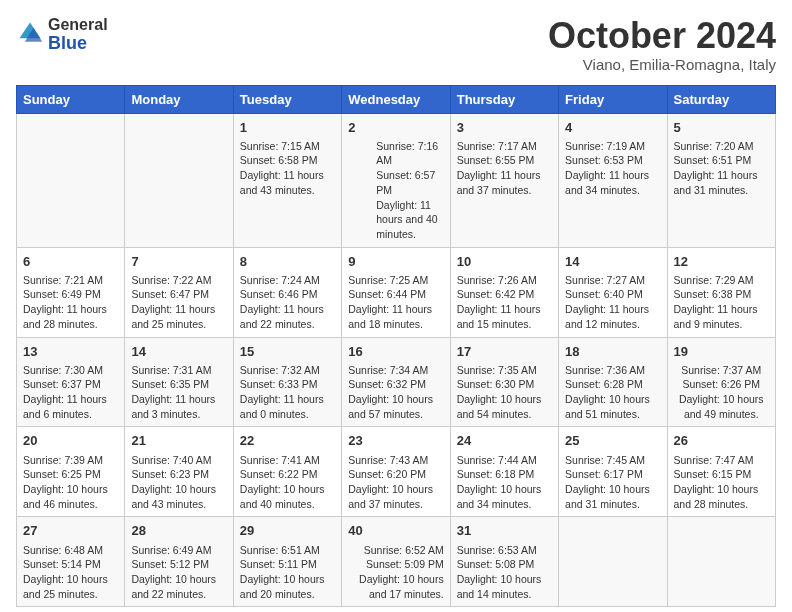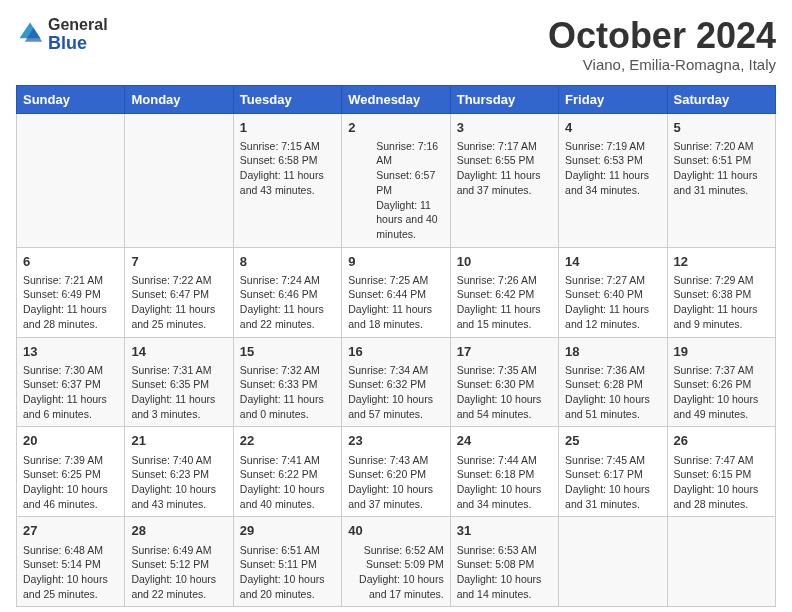--- a/index.html
+++ b/index.html
@@ -234,21 +234,21 @@
 Daylight: 10 hours and 54 minutes.</div>
         </td>
         <td>
           <span class="day-number">18</span>
           <div class="day-info" style="white-space: pre-line;">Sunrise: 7:36 AM
 Sunset: 6:28 PM
 Daylight: 10 hours and 51 minutes.</div>
         </td>
         <td>
           <span class="day-number">19</span>
-          <div class="day-info" style="white-space: pre-line;">Sunrise: 7:37 AM
+          <div class="day-info" style="white-space: pre-line; text-align: center;">Sunrise: 7:37 AM
 Sunset: 6:26 PM
 Daylight: 10 hours and 49 minutes.</div>
         </td>
       </tr>
       <tr>
         <td>
           <span class="day-number">20</span>
           <div class="day-info" style="white-space: pre-line;">Sunrise: 7:39 AM
 Sunset: 6:25 PM
 Daylight: 10 hours and 46 minutes.</div>

